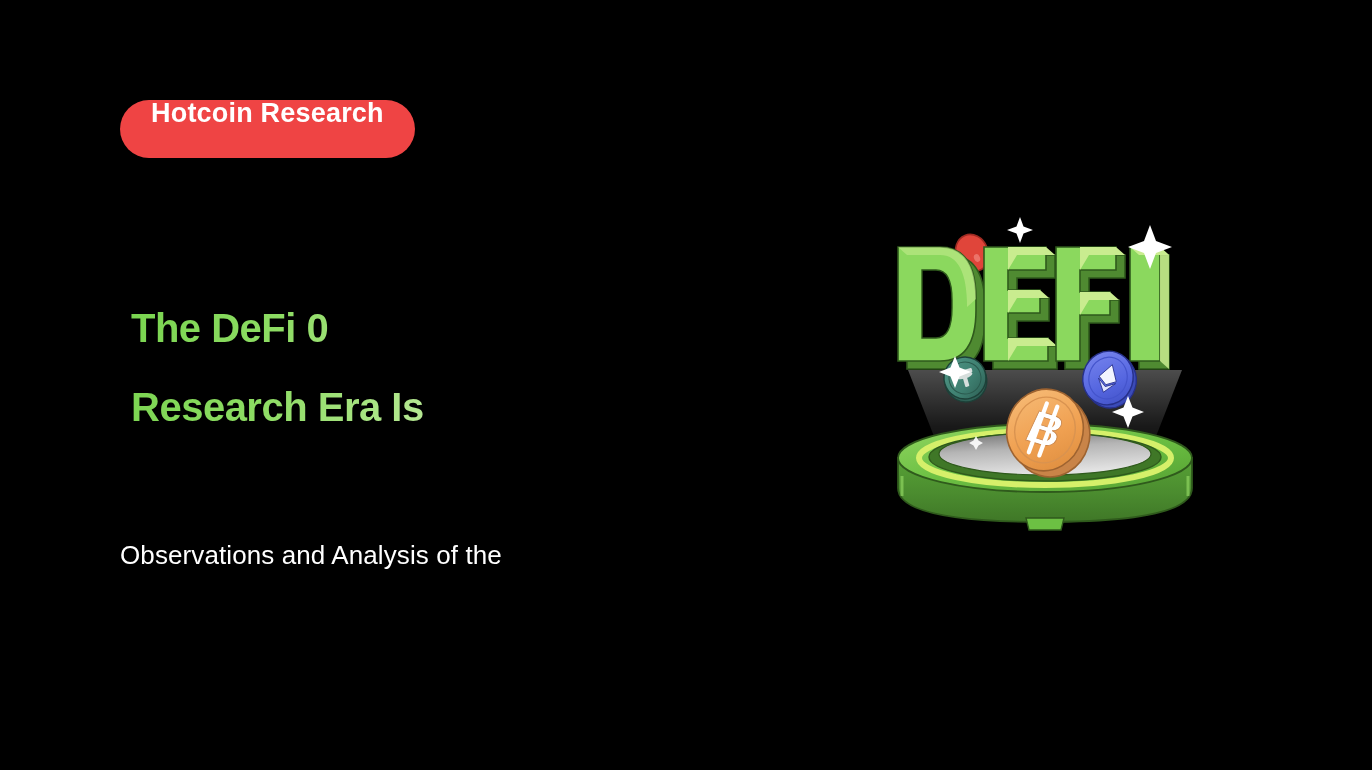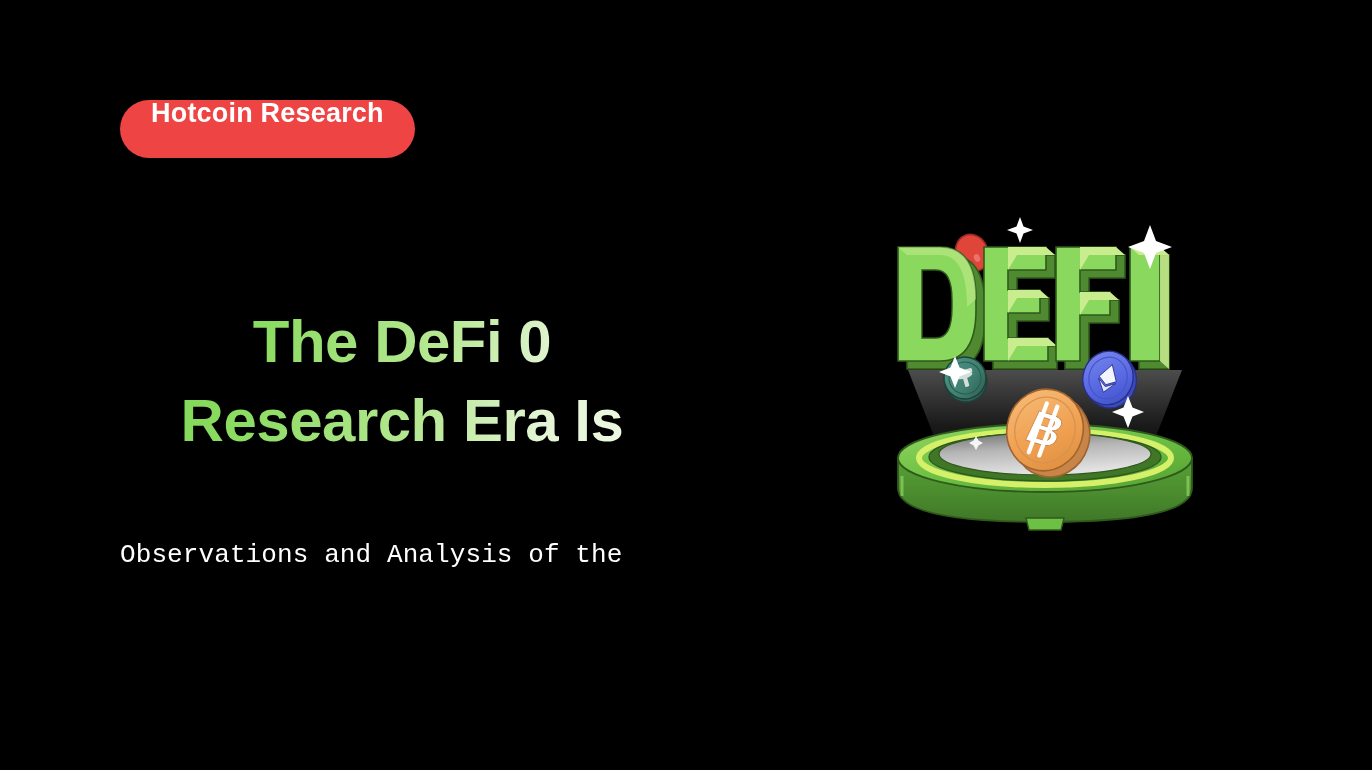--- a/index.html
+++ b/index.html
@@ -40,47 +40,45 @@
     font-size: 27px;
     font-weight: 700;
     letter-spacing: 0.2px;
     line-height: 1;
     white-space: nowrap;
   }
 
   
   .headline {
     position: absolute;
-    left: 122px;
+    left: 131px;
     top: 262px;
     width: 560px;
-    font-size: 60px;
+    font-size: 40px;
     font-weight: 700;
     line-height: 79px;
     letter-spacing: -0.5px;
     background-image: linear-gradient(103deg, #79d44f 0%, #8ddc63 26%, #b7e894 55%, #e5f5d6 76%, #f2faea 100%);
     -webkit-background-clip: text;
     background-clip: text;
     color: transparent;
-    text-align: center;
     -webkit-text-fill-color: transparent;
   }
 
   
   .subtitle {
     position: absolute;
     left: 120px;
     top: 536px;
     width: 540px;
     color: #ffffff;
     font-size: 26px;
     font-weight: 400;
     line-height: 38px;
     letter-spacing: 0.1px;
-    font-family: Liberation Mono, monospace;
   }
 
   
   .illustration {
     position: absolute;
     left: 880px;
     top: 200px;
     width: 330px;
     height: 340px;
   }

